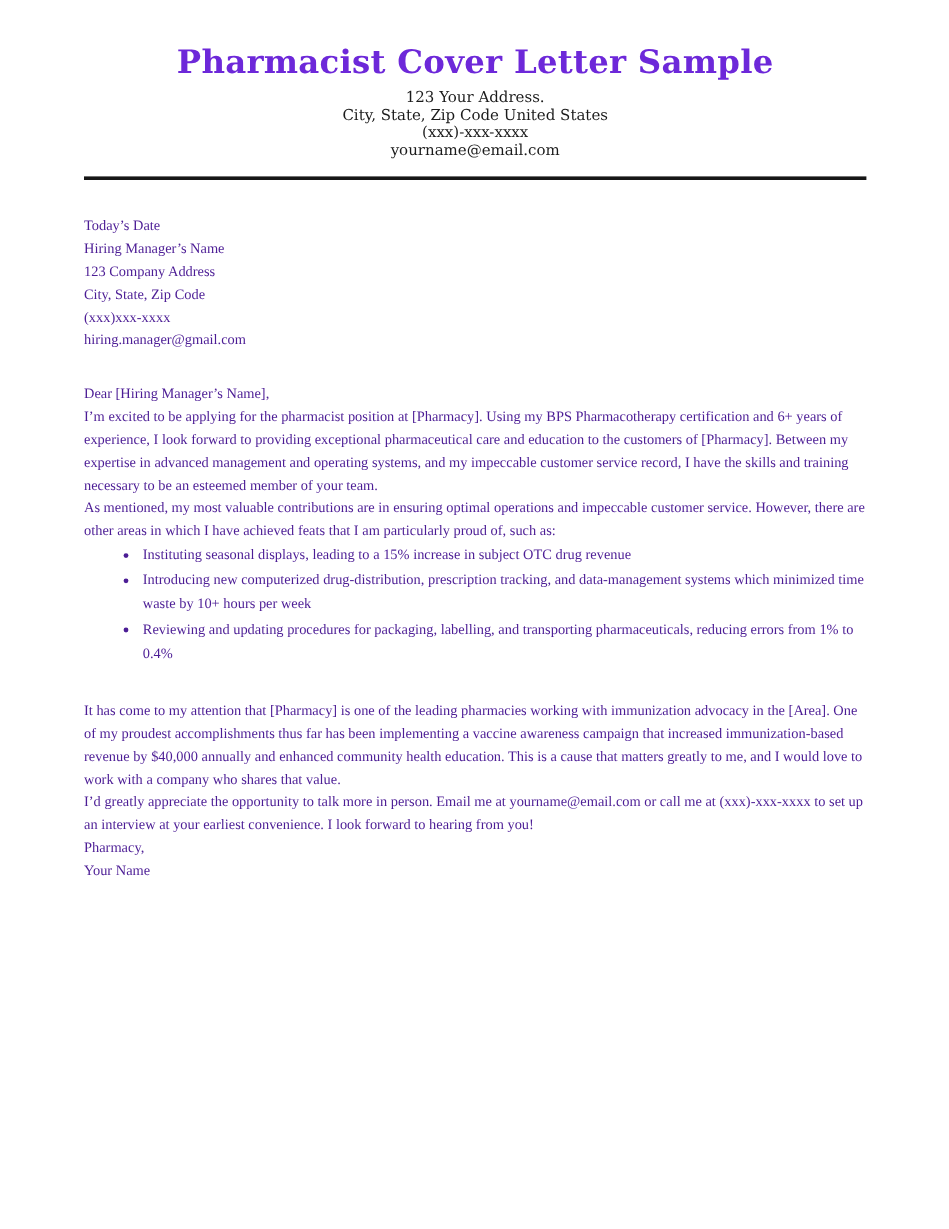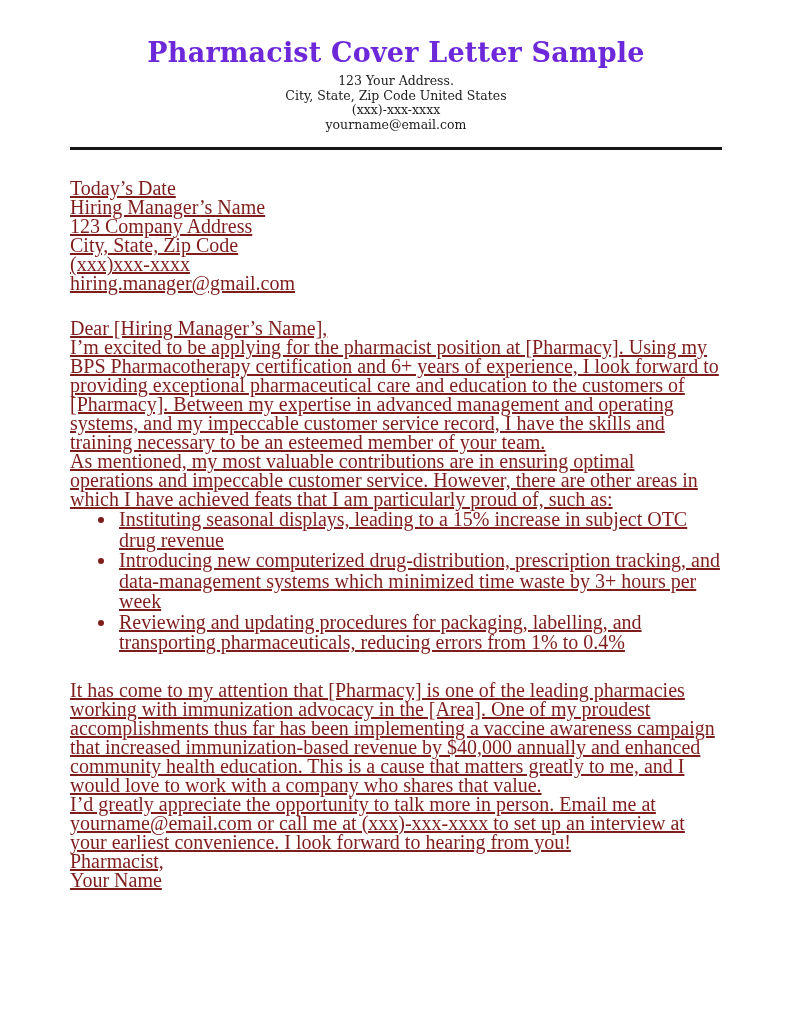--- a/index.html
+++ b/index.html
@@ -37,24 +37,23 @@
     color: #1b1b1b;
   }
   .header-rule {
     border: none;
     border-top: 3px solid #161616;
     margin: 15px 0 0 0;
   }
   
   .letter {
     margin-top: 29px;
-    font-size: 20px;
+    font-size: 12px;
     line-height: 19px;
-    color: #7f1d1d;
-    text-decoration: underline;
+    color: #4c1d95;
   }
   .letter p { margin: 0; }
   .date-line { margin-bottom: 5px; }
   .manager-line { margin-bottom: 15px; }
   .company-address { margin-bottom: 26px; }
   .salutation { margin-bottom: 23px; }
   .para { margin-bottom: 12px; }
   .para-contrib { margin-bottom: 14px; }
   .achievements {
     margin: 0 0 28px 0;
@@ -94,26 +93,26 @@
     </div>
 
     <p class="salutation">Dear [Hiring Manager’s Name],</p>
 
     <p class="para">I’m excited to be applying for the pharmacist position at [Pharmacy].  Using my BPS Pharmacotherapy certification and 6+ years of experience, I look forward to providing exceptional pharmaceutical care and education to the customers of [Pharmacy]. Between my expertise in advanced management and operating systems, and my impeccable customer service record, I have the skills and training necessary to be an esteemed member of your team.</p>
 
     <p class="para para-contrib">As mentioned, my most valuable contributions are in ensuring optimal operations and impeccable customer service. However, there are other areas in which I have achieved feats that I am particularly proud of, such as:</p>
 
     <ul class="achievements">
       <li>Instituting seasonal displays, leading to a 15% increase in subject OTC drug revenue</li>
-      <li>Introducing new computerized drug-distribution, prescription tracking, and data-management systems which minimized time waste by 3+ hours per week</li>
+      <li>Introducing new computerized drug-distribution, prescription tracking, and data-management systems which minimized time waste by 10+ hours per week</li>
       <li>Reviewing and updating procedures for packaging, labelling, and transporting pharmaceuticals, reducing errors from 1% to 0.4%</li>
     </ul>
 
     <p class="para">It has come to my attention that [Pharmacy] is one of the leading pharmacies working with immunization advocacy in the [Area]. One of my proudest accomplishments thus far has been implementing a vaccine awareness campaign that increased immunization-based revenue by $40,000 annually and enhanced community health education. This is a cause that matters greatly to me, and I would love to work with a company who shares that value.</p>
 
     <p class="para para-close">I’d greatly appreciate the opportunity to talk more in person. Email me at yourname@email.com or call me at (xxx)-xxx-xxxx to set up an interview at your earliest convenience. I look forward to hearing from you!</p>
 
-    <p class="signoff">Pharmacist,</p>
+    <p class="signoff">Pharmacy,</p>
 
     <p class="signature">Your Name</p>
 
   </main>
 </div>
 
 </body></html>

